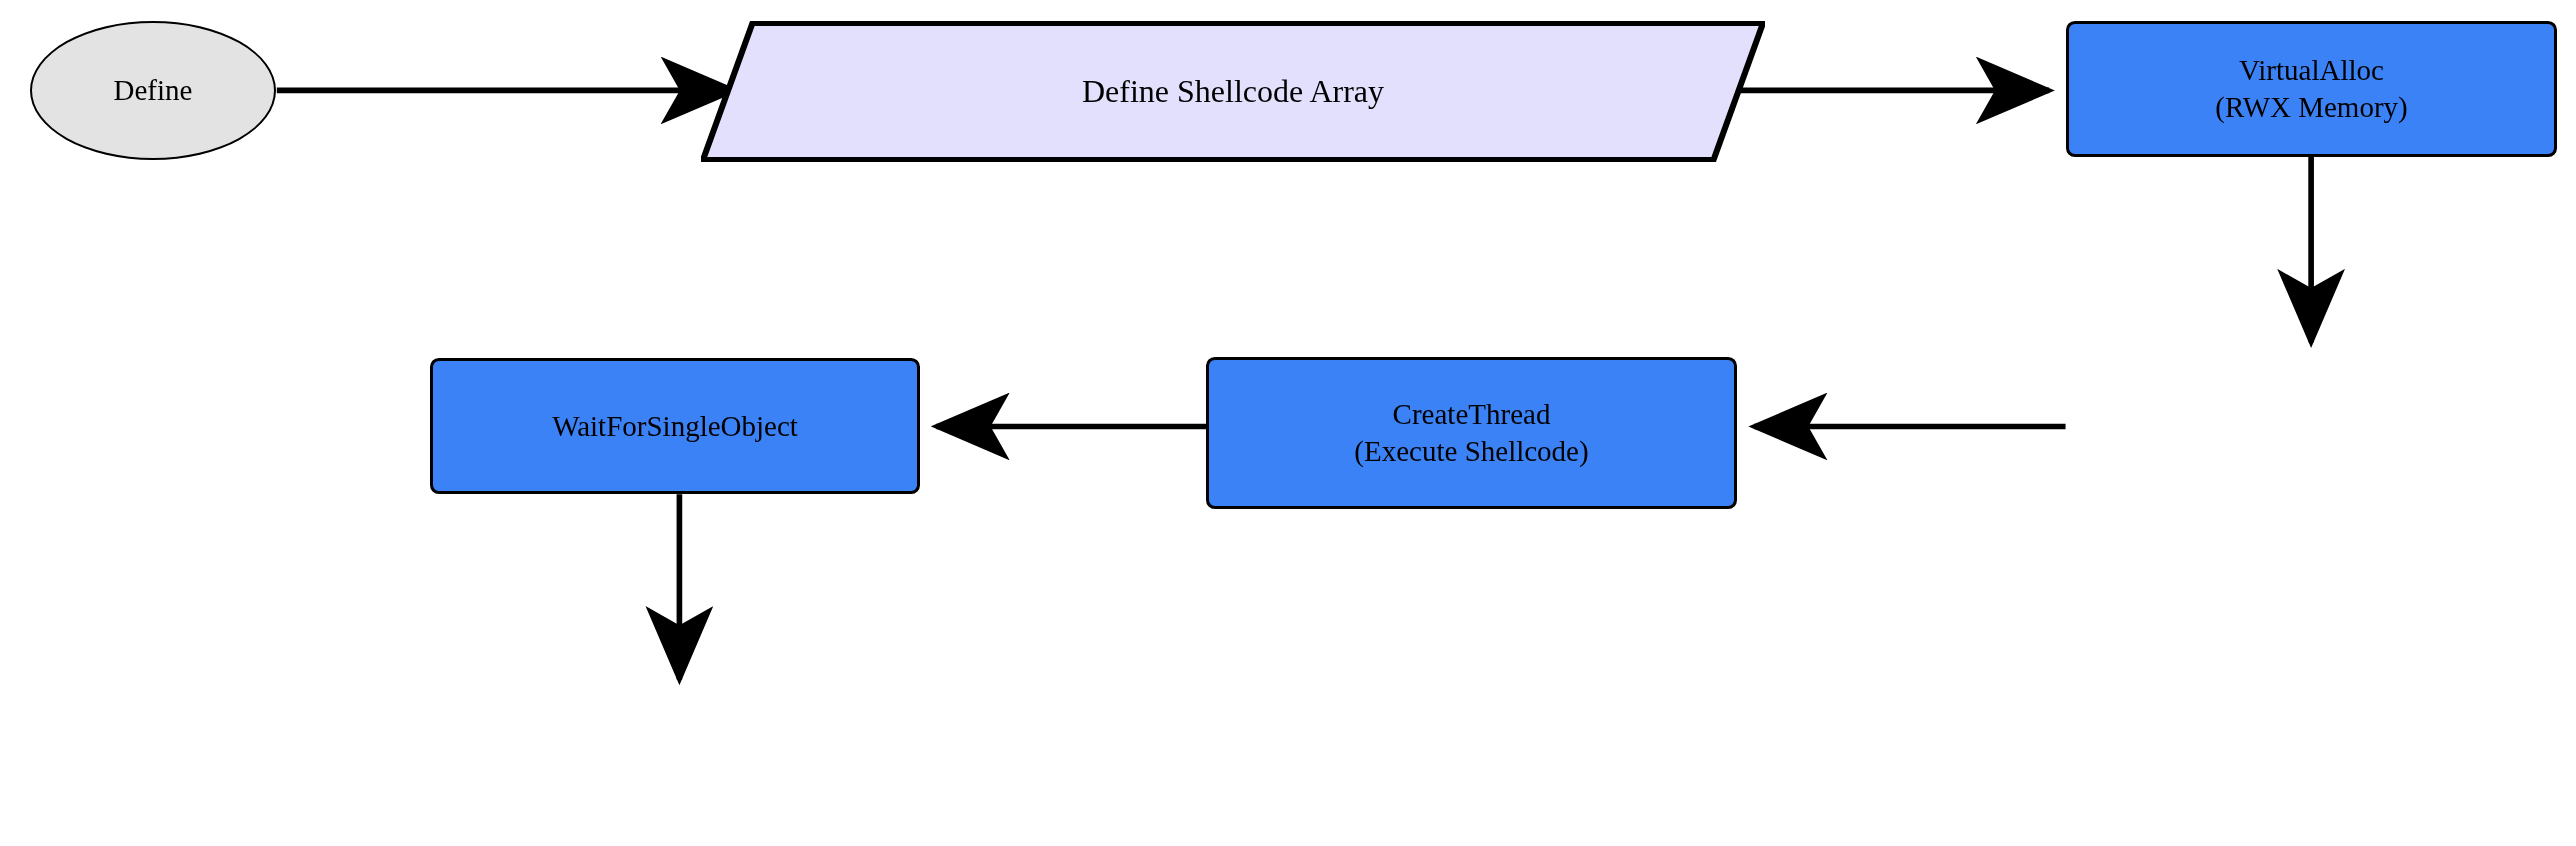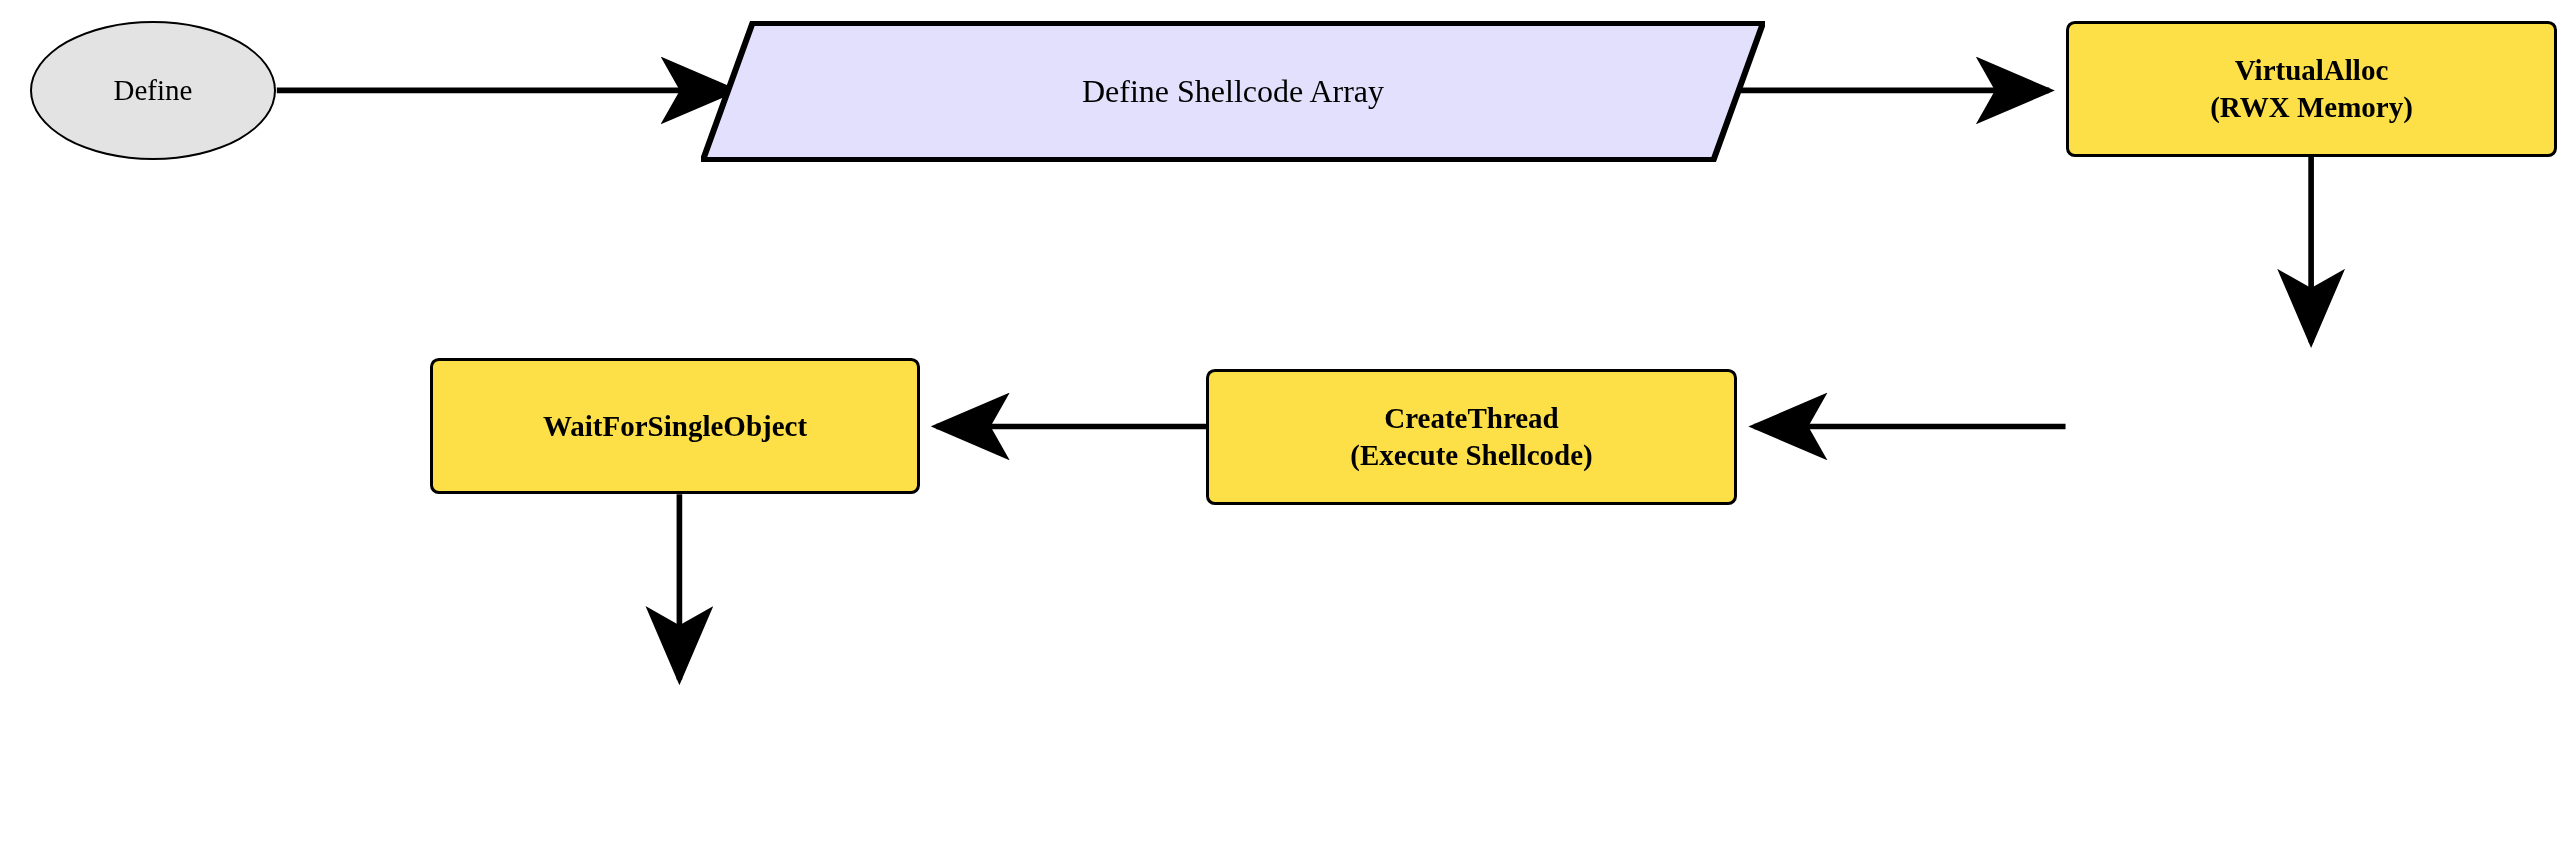--- a/index.html
+++ b/index.html
@@ -36,25 +36,24 @@
     line-height: 1.26;
     white-space: pre-line;
   }
   .node-terminal {
     background: #e3e3e3;
     border: 2.5px solid #000000;
     border-radius: 50%;
     font-size: 29px;
   }
   .node-process {
-    background: #fde047;
+    background: #3b82f6;
     border: 3.1px solid #000000;
     border-radius: 8.8px;
     font-size: 29px;
-    font-weight: bold;
   }
   .node-io-wrap {
     position: absolute;
   }
   .node-io-shape {
     position: absolute;
     left: 0;
     top: 0;
     width: 100%;
     height: 100%;
@@ -119,21 +118,21 @@
     </svg>
     <div class="node-io-label">Define Shellcode Array</div>
   </div>
 
   <div class="node node-process" style="left:2066px; top:21px; width:491px; height:136px;">
     <span>VirtualAlloc
 (RWX Memory)</span>
   </div>
 
 
-  <div class="node node-process" style="left:1206px; top:369px; width:531px; height:136px;">
+  <div class="node node-process" style="left:1206px; top:357px; width:531px; height:152px;">
     <span>CreateThread
 (Execute Shellcode)</span>
   </div>
 
   <div class="node node-process" style="left:430px; top:358px; width:490px; height:136px;">
     <span>WaitForSingleObject</span>
   </div>
 
 
 </div>

